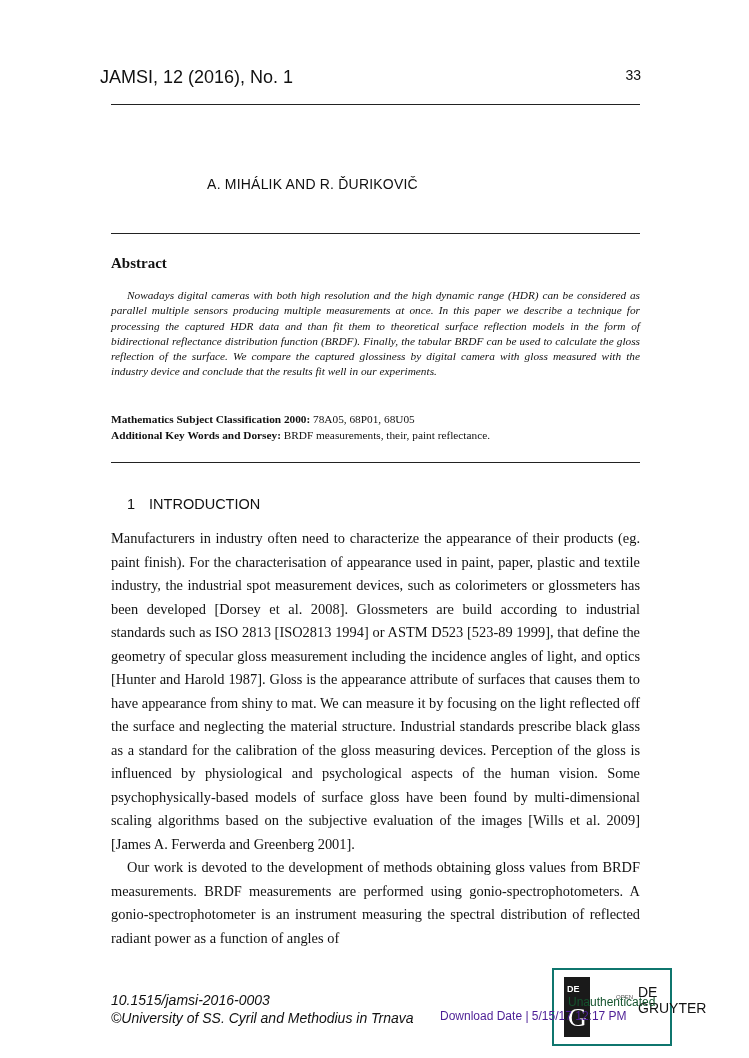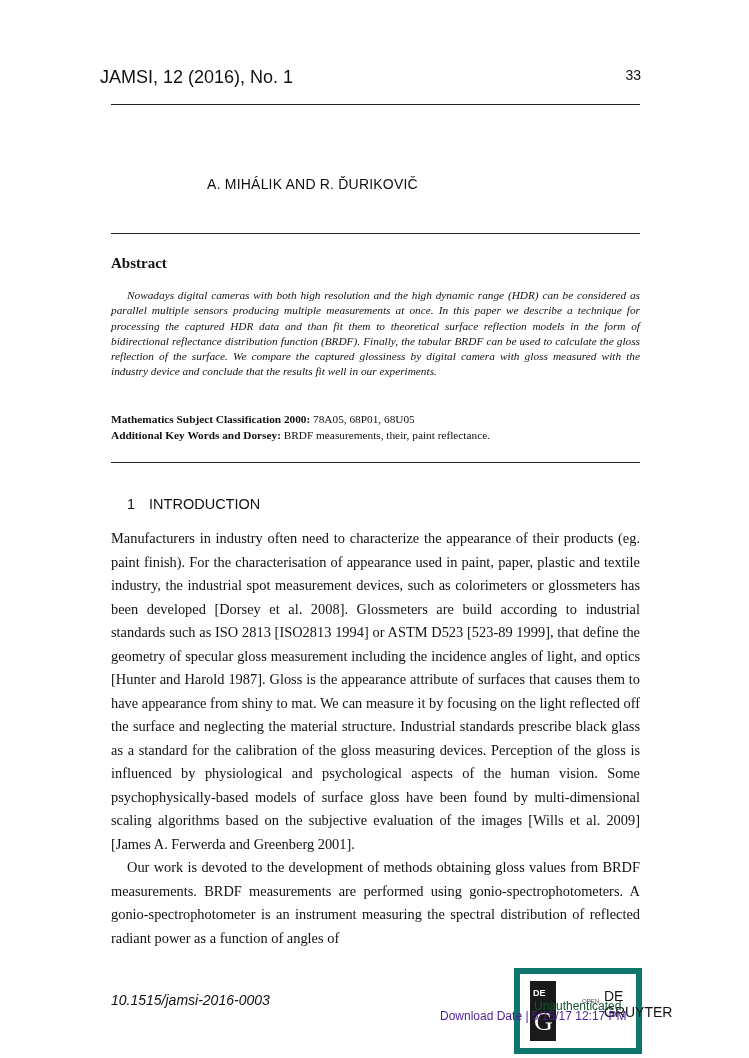--- a/index.html
+++ b/index.html
@@ -15,21 +15,21 @@
   #abstract-text { left:111px; top:288px; width:529px; font-size:11.3px; line-height:15.3px; text-align:justify; }
   #abstract-text p { margin:0; text-indent:16px;font-style:italic; }
   #msc { left:111px; top:412px; font-size:11.3px; line-height:15.5px; }
   #msc b { font-weight:bold; }
   #sec-head { left:111px; top:496px; font-size:14.5px; font-weight:normal;margin-left:16px; }
   #sec-head .num { margin-right:14px; }
   #body-text { left:111px; top:527px; width:529px; font-size:14.4px; line-height:23.5px; text-align:justify; }
   #body-text p { margin:0;font-family:Liberation Serif, serif; }
   #body-text p.indent { text-indent:16px; }
   #footer-doi { left:111px; top:991px; font-size:14px; line-height:18px;font-style:italic; }
-  #download-box { left:514px; top:968px; width:116px; height:74px; border:6px solid #0f766e; background:#fff; }
+  #download-box { left:552px; top:968px; width:116px; height:74px; border:2px solid #0f766e; background:#fff; }
   #logo-dark { position:absolute; left:10px; top:7px; width:26px; height:60px; background:#1a1a1a; }
   #logo-de { position:absolute; left:3px; top:7px; color:#fff; font-size:9px; font-weight:bold; }
   #logo-g { position:absolute; left:4px; top:26px; color:#fff; font-size:26px; font-family:"Liberation Serif", serif; }
   #logo-name { position:absolute; left:46px; top:14px; font-size:14px; font-weight:normal;margin-left:38px; }
   #logo-open { position:absolute; left:62px; top:24px; font-size:6px; color:#555; }
   #unauth { position:absolute; left:14px; top:25px; font-size:12px; color:#14532d; }
   #dl-date { left:440px; top:1009px; font-size:12px; color:#4c1d95; }
 </style>
 </head>
 <body class="sans">
@@ -56,20 +56,21 @@
   <span class="num">1</span><span>INTRODUCTION</span>
 </div>
 
 <div id="body-text" class="abs serif">
   <p>Manufacturers in industry often need to characterize the appearance of their products (eg. paint finish). For the characterisation of appearance used in paint, paper, plastic and textile industry, the industrial spot measurement devices, such as colorimeters or glossmeters has been developed [Dorsey et al. 2008].  Glossmeters are build according to industrial standards such as ISO 2813 [ISO2813 1994] or ASTM D523 [523-89 1999], that define the geometry of specular gloss measurement including the incidence angles of light, and optics [Hunter and Harold 1987].  Gloss is the appearance attribute of surfaces that causes them to have appearance from shiny to mat.  We can measure it by focusing on the light reflected off the surface and neglecting the material structure.  Industrial standards prescribe black glass as a standard for the calibration of the gloss measuring devices. Perception of the gloss is influenced by physiological and psychological aspects of the human vision.  Some psychophysically-based models of surface gloss have been found by multi-dimensional scaling algorithms based on the subjective evaluation of the images [Wills et al. 2009] [James A. Ferwerda and Greenberg 2001].</p>
   <p class="indent">Our work is devoted to the development of methods obtaining gloss values from BRDF measurements.  BRDF measurements are performed using gonio-spectrophotometers.  A gonio-spectrophotometer is an instrument measuring the spectral distribution of reflected radiant power as a function of angles of</p>
 </div>
 
 <div id="footer-doi" class="abs">
   <div>10.1515/jamsi-2016-0003</div>
+  <div>©University of SS. Cyril and Methodius in Trnava</div>
 </div>
 
 <div id="download-box" class="abs">
   <div id="logo-dark">
     <span id="logo-de">DE</span>
     <span id="logo-g">G</span>
   </div>
   <span id="logo-name">DE GRUYTER</span>
   <span id="logo-open">OPEN</span>
   <span id="unauth">Unauthenticated</span>

